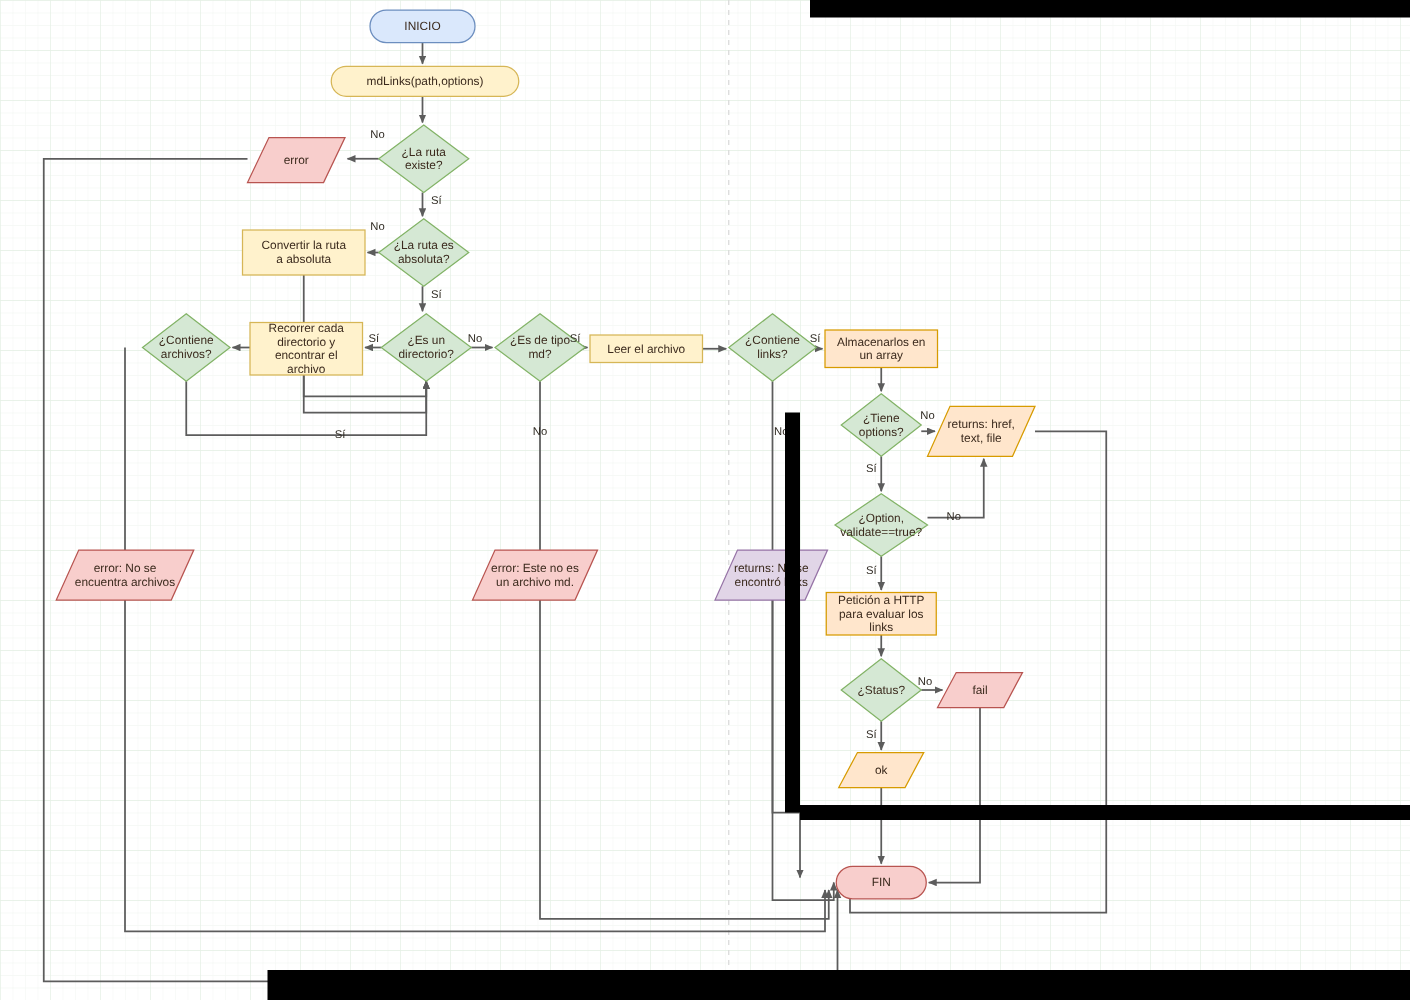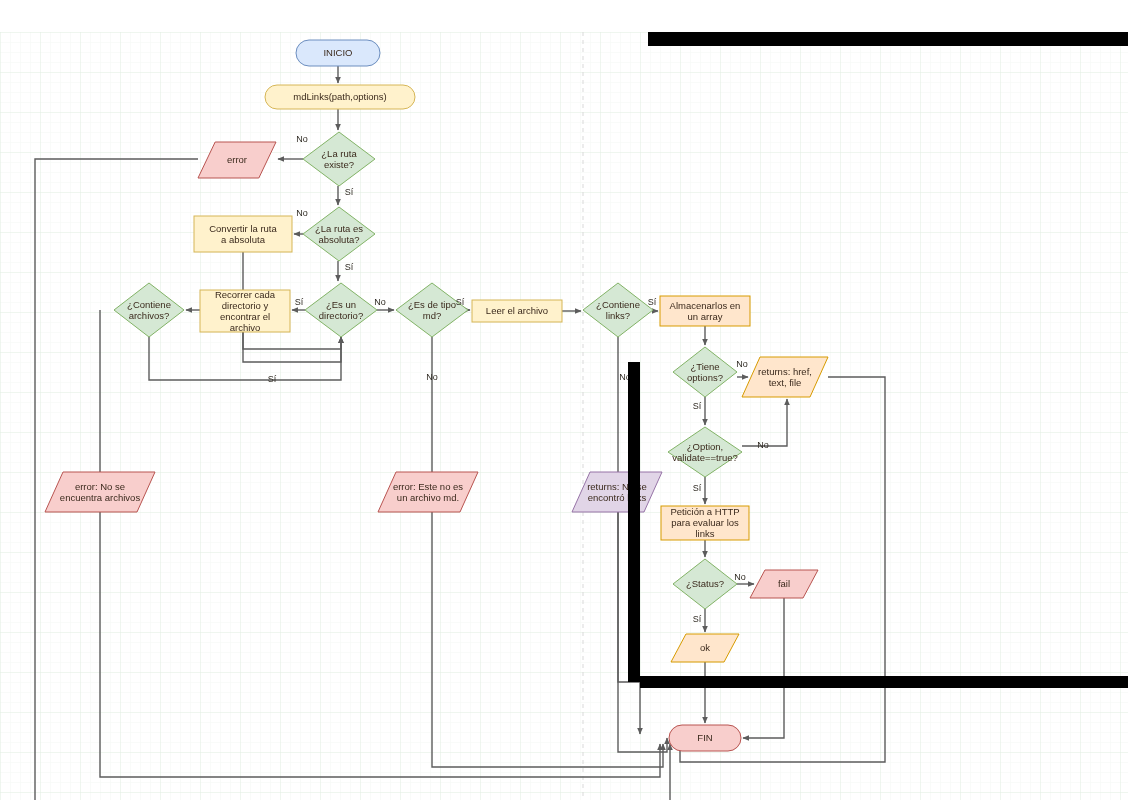--- a/index.html
+++ b/index.html
@@ -1,18 +1,18 @@
 <!DOCTYPE html>
 <html><head>
 <meta charset="utf-8">
 <style>
   html,body{margin:0;padding:0;background:#ffffff;}
   body{width:1128px;height:800px;overflow:hidden;
        font-family:"Liberation Sans","DejaVu Sans",sans-serif;}
-  #stage{position:relative;width:1128px;height:604px;background:#8b5cf6;margin-top:32px;}
+  #stage{position:relative;width:1128px;height:604px;background:#8b5cf6;}
   svg#diagram{position:absolute;left:0;top:0;width:1128px;height:800px;display:block;}
   .nodeText{font-family:"Liberation Sans","DejaVu Sans",sans-serif;font-size:9.5px;
             fill:#3b2a1d;text-anchor:middle;dominant-baseline:middle;}
   .edgeLabel{font-family:"Liberation Sans","DejaVu Sans",sans-serif;font-size:9px;
              fill:#2f2a22;text-anchor:middle;dominant-baseline:middle;}
 </style>
 </head>
 <body>
 
 <div id="stage">

